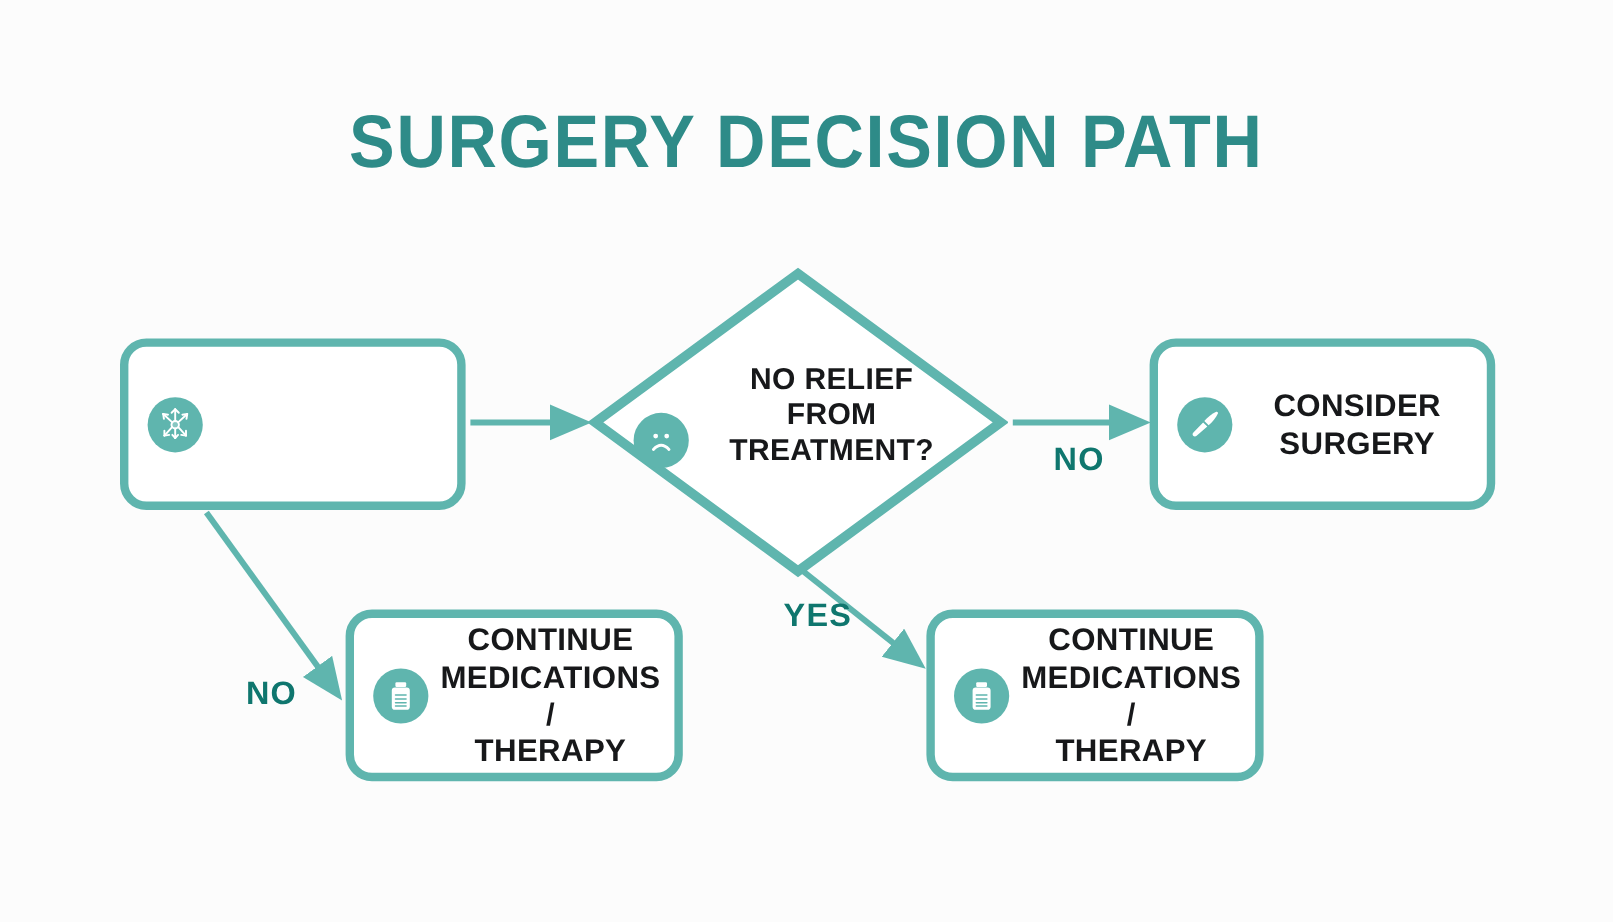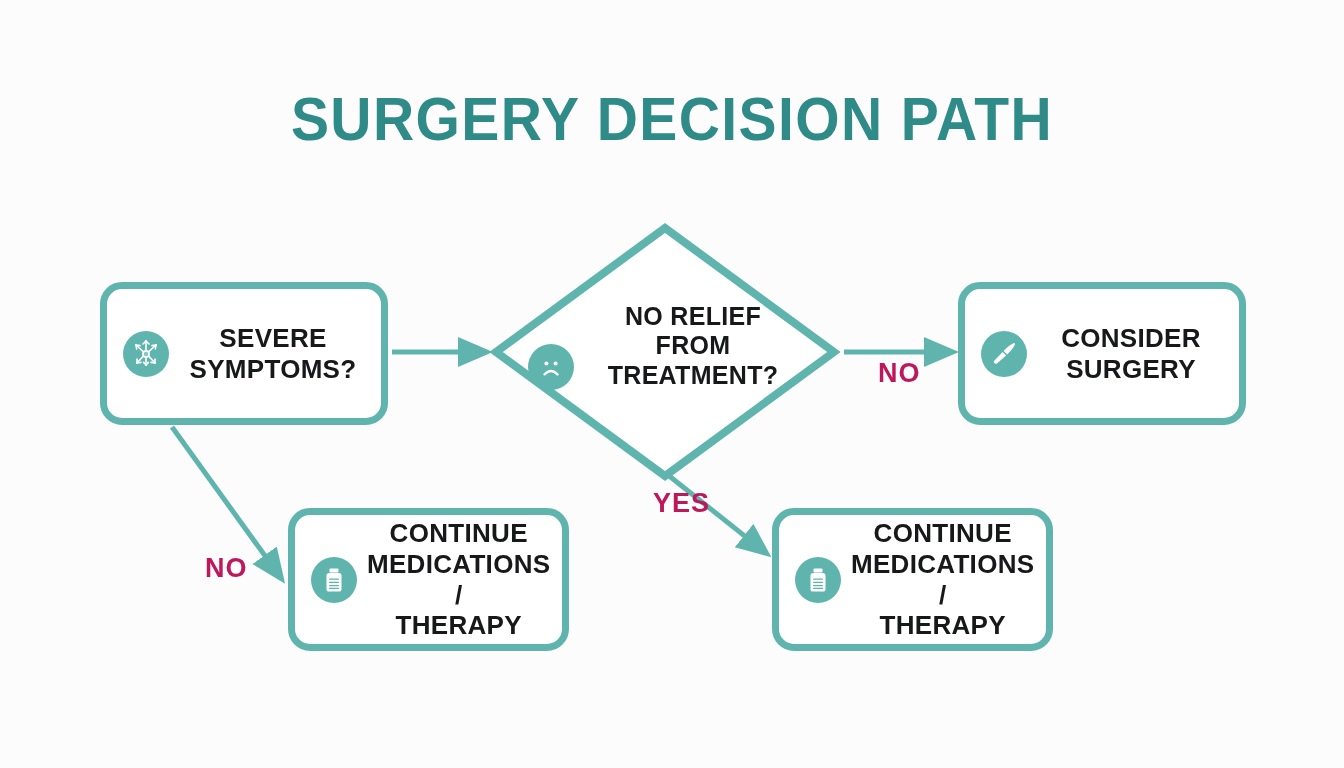--- a/index.html
+++ b/index.html
@@ -122,26 +122,27 @@
   }
   #node-no-relief .node-label {
     font-size: 25px;
     padding-right: 0;
     text-align: center;
   }
 
   
   .edge-label {
     position: absolute;
-    color: #be185d;
+    color: #0f766e;
     font-family: "Liberation Sans Narrow", "Liberation Sans", sans-serif;
     font-size: 27px;
     font-weight: bold;
     letter-spacing: 1px;
     white-space: nowrap;
+    margin-top: 10px;
   }
   #edge-label-no-symptoms { left: 205px; top: 553px; }
   #edge-label-no-relief   { left: 878px; top: 358px; }
   #edge-label-yes-relief  { left: 653px; top: 488px; }
 </style>
 </head>
 <body>
 
 <div id="canvas">
 
@@ -182,22 +183,20 @@
           <line x1="7" y1="25" x2="11" y2="24.4"></line>
           <line x1="18.6" y1="18" x2="25" y2="25"></line>
           <line x1="25" y1="25" x2="25" y2="21"></line>
           <line x1="25" y1="25" x2="21" y2="24.4"></line>
           <line x1="16" y1="19" x2="16" y2="27"></line>
           <line x1="16" y1="27" x2="13.6" y2="24.4"></line>
           <line x1="16" y1="27" x2="18.4" y2="24.4"></line>
         </g>
       </svg>
     </span>
-    <span class="node-label">SEVERE
-SYMPTOMS?</span>
   </div>
 
   <div id="node-no-relief">
     <svg class="diamond-shape" viewBox="0 0 350 260">
       <polygon points="175,6 344,130 175,254 6,130" fill="#ffffff" stroke="#5fb5ae" stroke-width="8" stroke-linejoin="miter"></polygon>
     </svg>
     <div class="diamond-content">
       <span class="node-icon">
         <svg width="34" height="34" viewBox="0 0 34 34">
           <circle cx="12.4" cy="13.4" r="2.0" fill="#ffffff"></circle>

